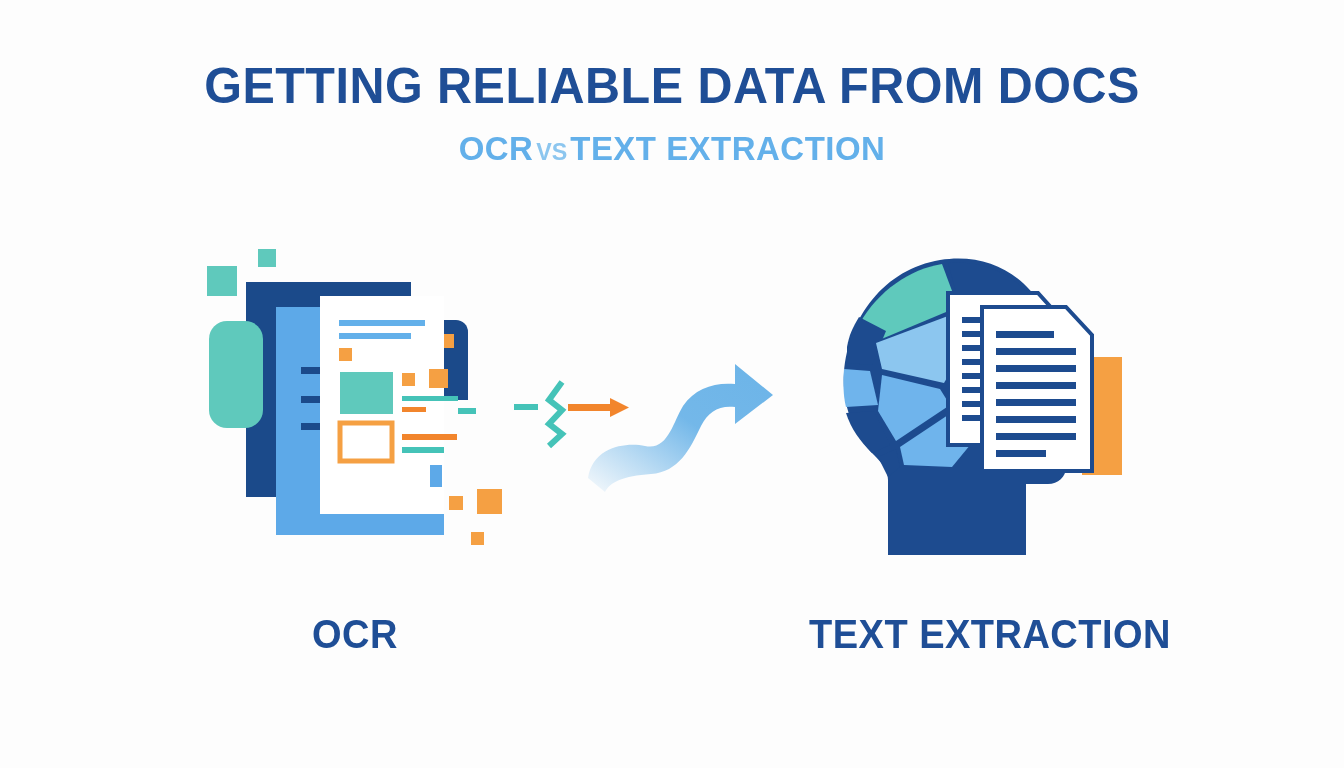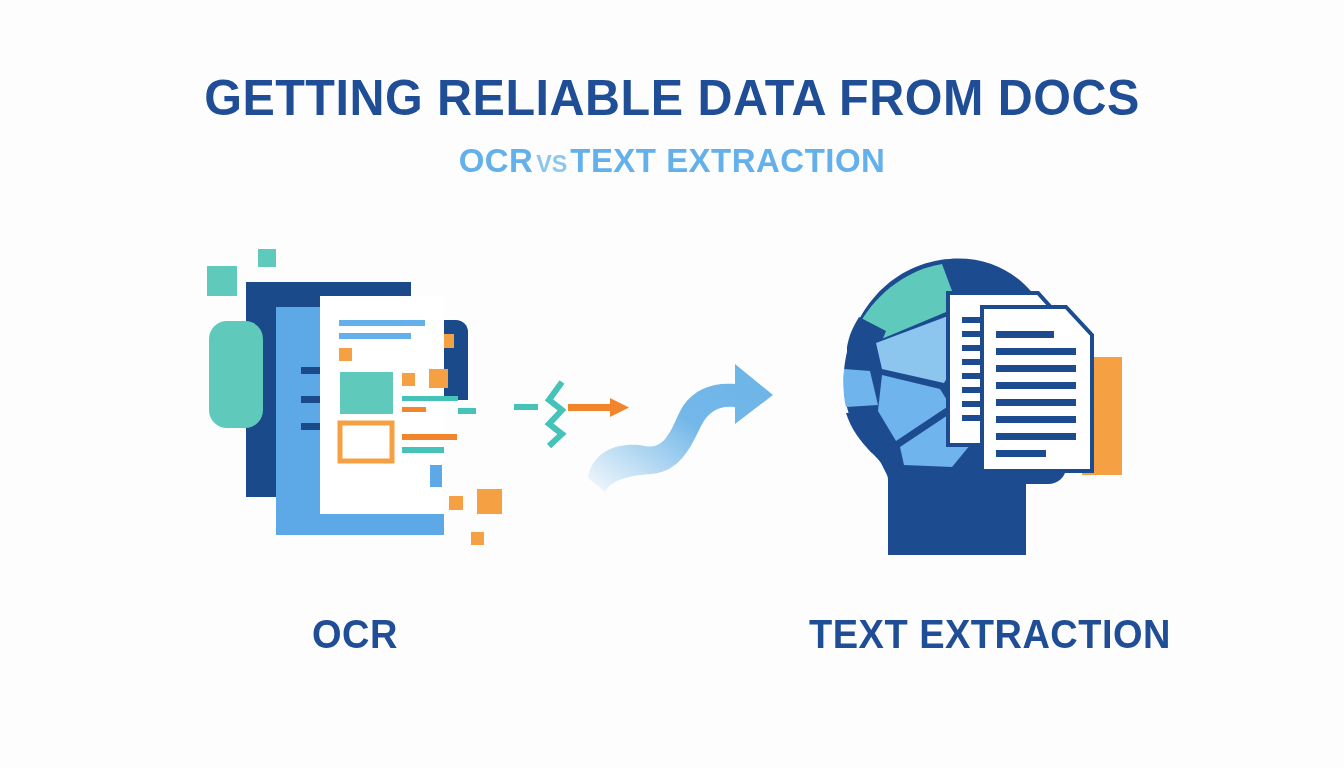--- a/index.html
+++ b/index.html
@@ -16,21 +16,21 @@
   #canvas {
     position: relative;
     width: 1344px;
     height: 768px;
     background: #fdfdfd;
   }
 
   
   .title-block {
     position: absolute;
-    top: 72px;
+    top: 60px;
     left: 0;
     width: 1344px;
     text-align: center;
     pointer-events: none;
   }
   .main-title {
     font-family: "Liberation Sans", sans-serif;
     font-weight: bold;
     font-size: 50px;
     letter-spacing: 0.5px;

